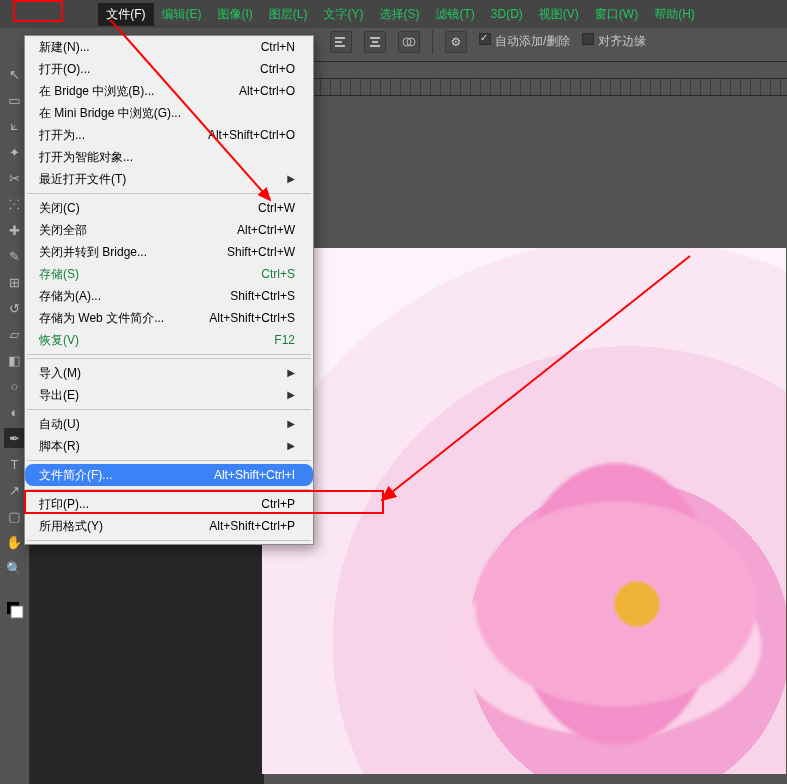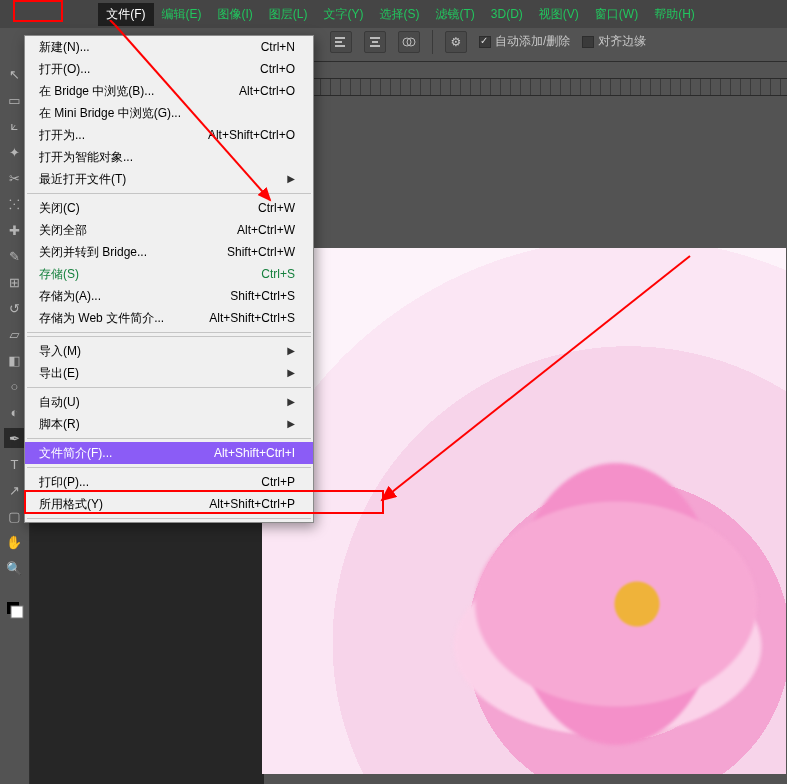--- a/index.html
+++ b/index.html
@@ -55,21 +55,21 @@
     border: 1px solid #3a3a3a;
     border-radius: 2px;
     display: inline-flex;
     align-items: center;
     justify-content: center;
     background: #4a4a4a;
   }
   .divider-v {
     width: 1px; height: 24px; background: #3a3a3a;
   }
-  .checkwrap { display:flex; align-items:center; gap:4px; }
+  .checkwrap { display:flex; align-items:flex-start; gap:4px; }
   .check { width:12px; height:12px; border:1px solid #2d2d2d; background:#3a3a3a; }
   .check.on { background:#3a3a3a; position:relative; }
   .check.on:after { content:"✓"; color:#ddd; font-size:10px; position:absolute; top:-2px; left:0; }
 
   
   .ruler-h {
     position: absolute;
     top: 78px;
     left: 30px;
     right: 0;
@@ -168,22 +168,23 @@
   .dd-item {
     display: flex;
     align-items: center;
     justify-content: space-between;
     padding: 3px 18px 3px 14px;
     line-height: 16px;
     position: relative;
   }
   .dd-item.disabled { color: #15803d; }
   .dd-item.highlight {
-    background: #8b5cf6;
+    background: #3b82f6;
     color: #fff;
+    border-radius: 8px;
   }
   .dd-item .arrow {
     font-size: 10px;
     color: #333;
   }
   .dd-sep {
     height: 1px;
     margin: 3px 2px;
     background: #c5c5c5;
   }
@@ -342,20 +343,24 @@
       <span>Ctrl+S</span>
     </div>
     <div class="dd-item">
       <span>存储为(A)...</span>
       <span>Shift+Ctrl+S</span>
     </div>
     <div class="dd-item">
       <span>存储为 Web 文件简介...</span>
       <span>Alt+Shift+Ctrl+S</span>
     </div>
+    <div class="dd-item disabled">
+      <span>恢复(V)</span>
+      <span>F12</span>
+    </div>
     <div class="dd-sep"></div>
     <div class="dd-sep"></div>
     <div class="dd-item">
       <span>导入(M)</span>
       <span class="arrow">▶</span>
     </div>
     <div class="dd-item">
       <span>导出(E)</span>
       <span class="arrow">▶</span>
     </div>

